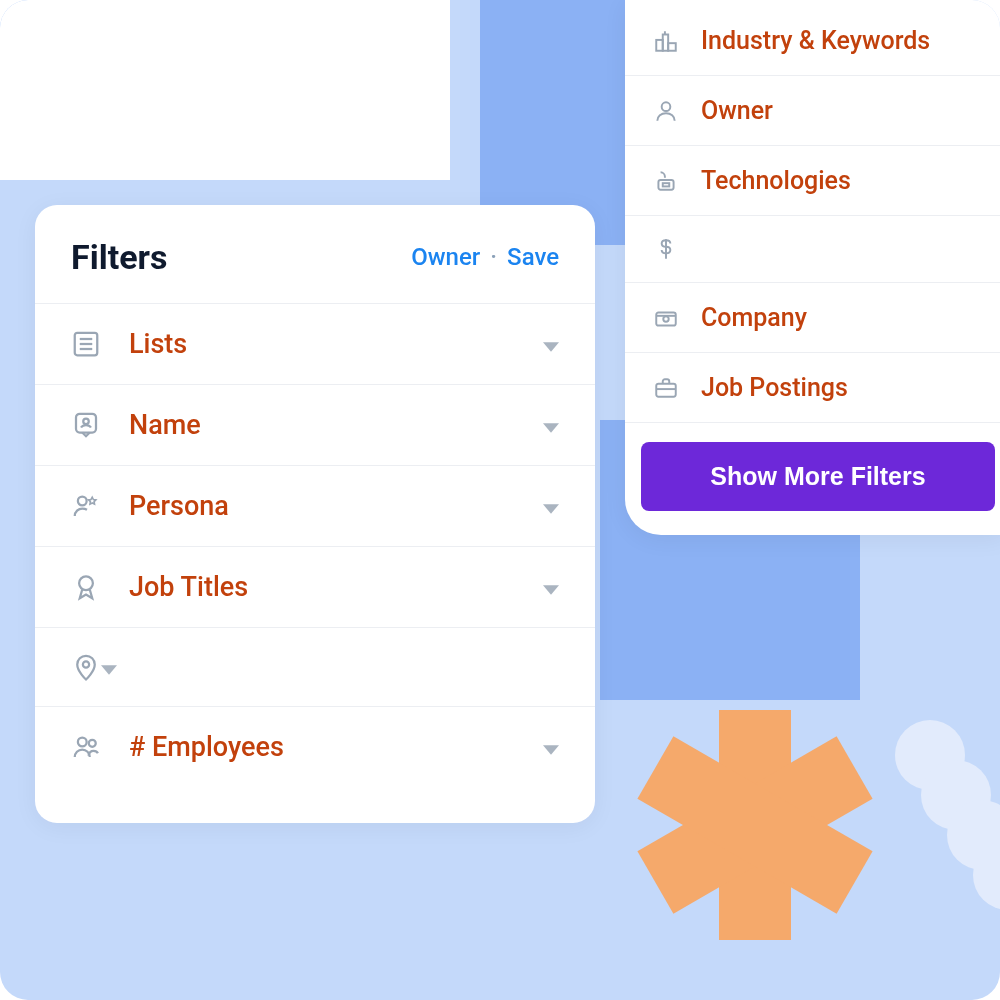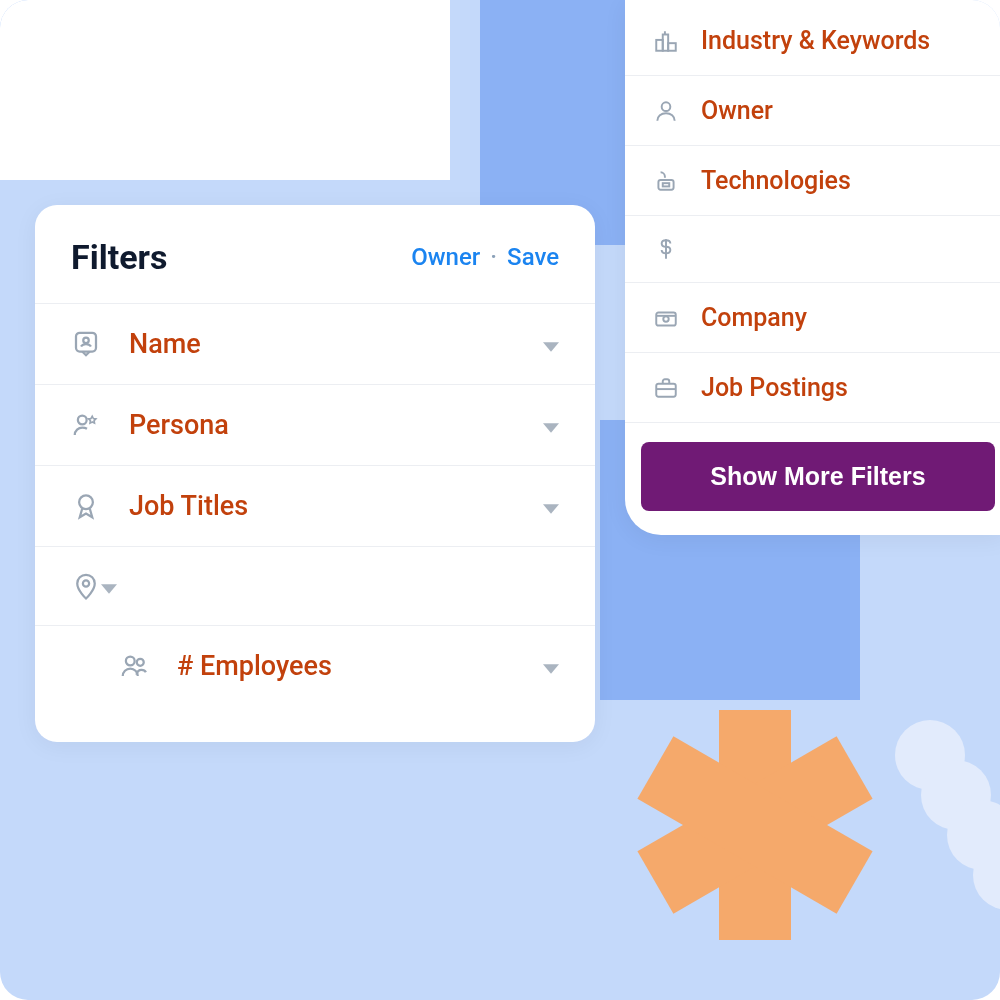--- a/index.html
+++ b/index.html
@@ -116,21 +116,21 @@
   .action-link { color: #1b84f0; cursor: pointer; }
   .dot-sep { color: #8aa0b8; }
 
   .filter-item {
     display: flex;
     align-items: center;
     padding: 24px 36px;
     border-bottom: 1px solid #eceef2;
     cursor: pointer;
   }
-  .filter-item:last-child { border-bottom: none; margin-left: 48px; }
+  .filter-item:last-child { border-bottom: none; }
   .filter-icon {
     width: 30px;
     height: 30px;
     flex: none;
     color: #9aa6b4;
     display: flex;
     align-items: center;
     justify-content: center;
   }
   .filter-icon svg { width: 100%; height: 100%; stroke: currentColor; fill: none; stroke-width: 1.8; }
@@ -179,21 +179,21 @@
   }
   .more-fade {
     height: 8px;
     margin-top: -28px;
     margin-bottom: 20px;
     background: linear-gradient(to bottom, rgba(255,255,255,0), #fff);
     position:relative;
   }
   .more-btn {
     width: 100%;
-    background: #701a75;
+    background: #6d28d9;
     color: #fff;
     border: none;
     font-size: 25px;
     font-weight: 600;
     padding: 20px 0;
     border-radius: 8px;
     cursor: pointer;
     text-align: center;
   }
 </style>
@@ -221,20 +221,34 @@
   <div class="panel-left">
     <div class="panel-header">
       <div class="panel-title">Filters</div>
       <div class="panel-actions">
         <span class="action-link">Owner</span>
         <span class="dot-sep">·</span>
         <span class="action-link">Save</span>
       </div>
     </div>
 
+    <div class="filter-item">
+      <span class="filter-icon">
+        <svg viewBox="0 0 24 24">
+            <rect x="3" y="3" width="18" height="18" rx="2"></rect>
+            <line x1="7" y1="8" x2="17" y2="8"></line>
+            <line x1="7" y1="12" x2="17" y2="12"></line>
+            <line x1="7" y1="16" x2="17" y2="16"></line>
+          </svg>
+      </span>
+      <span class="filter-label">Lists</span>
+      <span class="chevron"><svg viewBox="0 0 10 6">
+            <path d="M0 0 L5 6 L10 0 Z"></path>
+          </svg></span>
+    </div>
 
     <div class="filter-item">
       <span class="filter-icon">
         <svg viewBox="0 0 24 24">
             <rect x="4" y="3" width="16" height="15" rx="3"></rect>
             <circle cx="12" cy="9" r="2.2"></circle>
             <path d="M8 14c1-1.5 2.5-2 4-2s3 .5 4 2"></path>
             <path d="M9 18l3 3 3-3"></path>
           </svg>
       </span>

